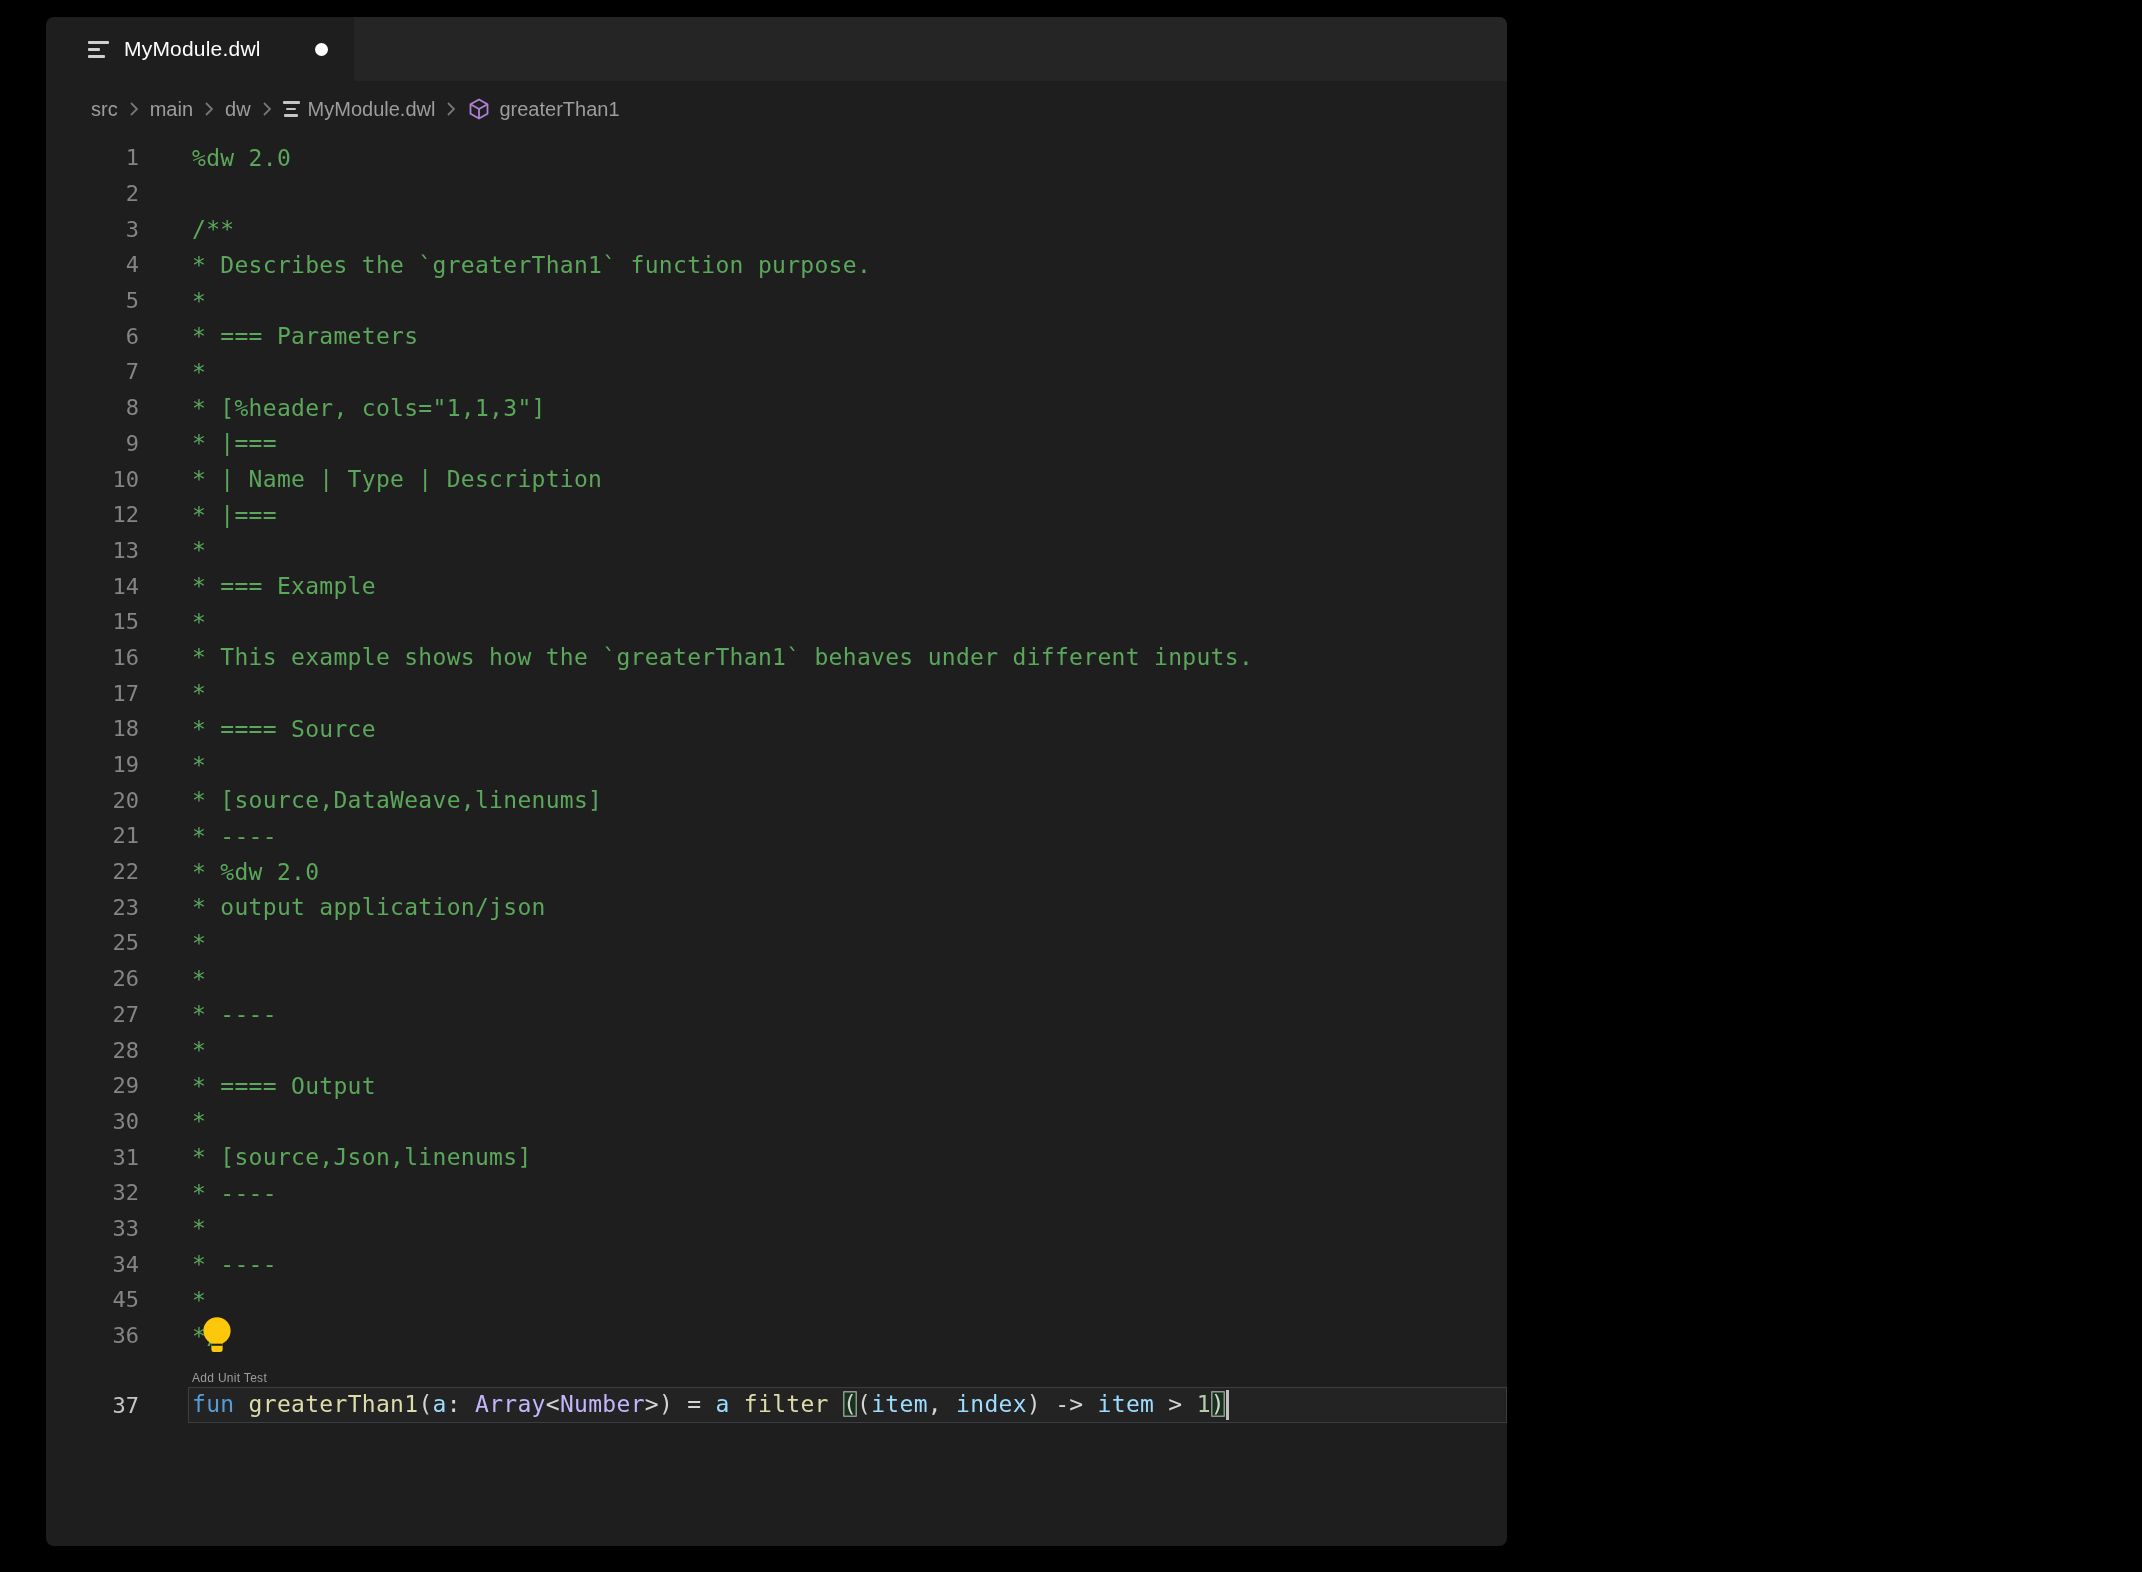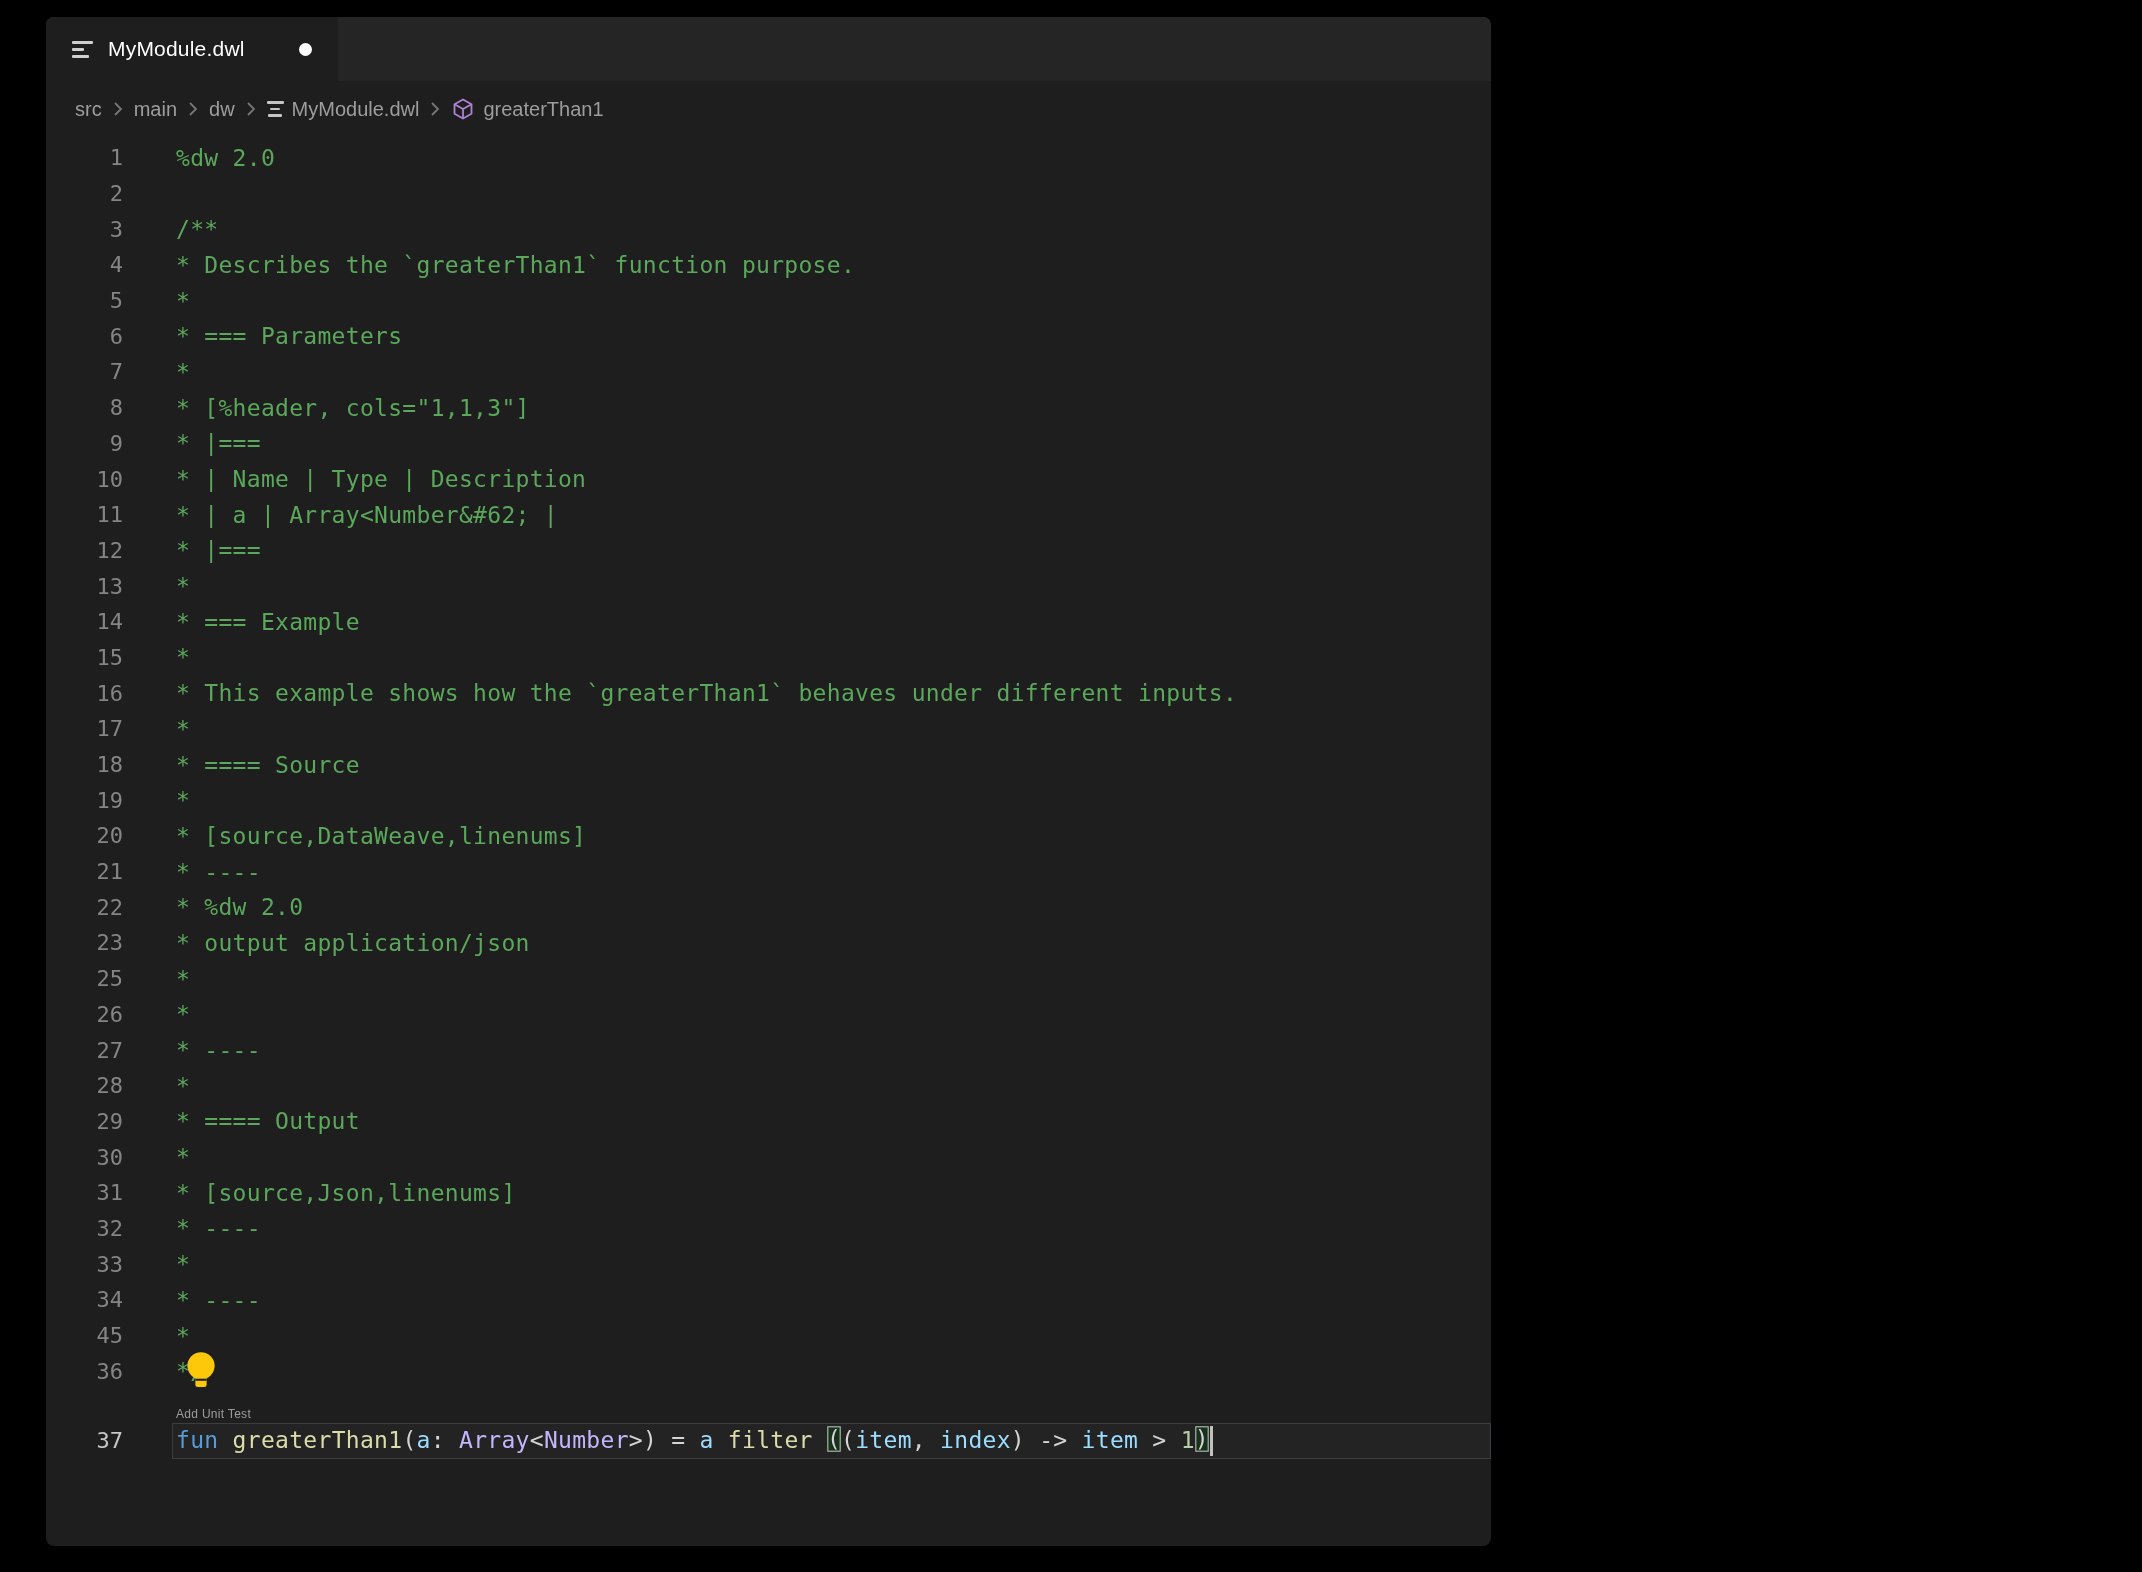--- a/index.html
+++ b/index.html
@@ -1,19 +1,20 @@
 <!DOCTYPE html>
 <html><head>
 <meta charset="utf-8">
 <style>
   html,body{margin:0;padding:0;background:#000;width:2142px;height:1572px;overflow:hidden;}
   .window{
     position:absolute;left:46px;top:17px;width:1445px;height:1529px;
     background:#1e1e1e;border-radius:8px;overflow:hidden;
     font-family:"Liberation Sans",sans-serif;
+    padding-left:16px;
   }
   
   .tabbar{height:64px;background:#252526;display:flex;align-items:stretch;}
   .tab{width:292px;background:#1e1e1e;display:flex;align-items:center;padding-left:26px;box-sizing:border-box;cursor:pointer;}
   .tab-label{color:#ffffff;font-size:21px;margin-left:15px;letter-spacing:.2px;}
   .mod-dot{width:13px;height:13px;border-radius:50%;background:#ffffff;margin-left:auto;margin-right:26px;}
   .listicon{display:inline-flex;flex-direction:column;justify-content:center;gap:4px;}
   .listicon i{display:block;height:3px;background:#cfcfcf;border-radius:1px;}
   .listicon.big i:nth-child(1){width:21px;}
   .listicon.big i:nth-child(2){width:12px;}
@@ -149,24 +150,20 @@
       </div>
       <div class="row">
         <span class="ln">9</span>
         <span class="code"><span class="tok-comment">* |===</span></span>
       </div>
       <div class="row">
         <span class="ln">10</span>
         <span class="code"><span class="tok-comment">* | Name | Type | Description</span></span>
       </div>
       <div class="row">
-        <span class="ln">11</span>
-        <span class="code"><span class="tok-comment">* | a | Array&lt;Number&amp;#62; |</span></span>
-      </div>
-      <div class="row">
         <span class="ln">12</span>
         <span class="code"><span class="tok-comment">* |===</span></span>
       </div>
       <div class="row">
         <span class="ln">13</span>
         <span class="code"><span class="tok-comment">*</span></span>
       </div>
       <div class="row">
         <span class="ln">14</span>
         <span class="code"><span class="tok-comment">* === Example</span></span>

